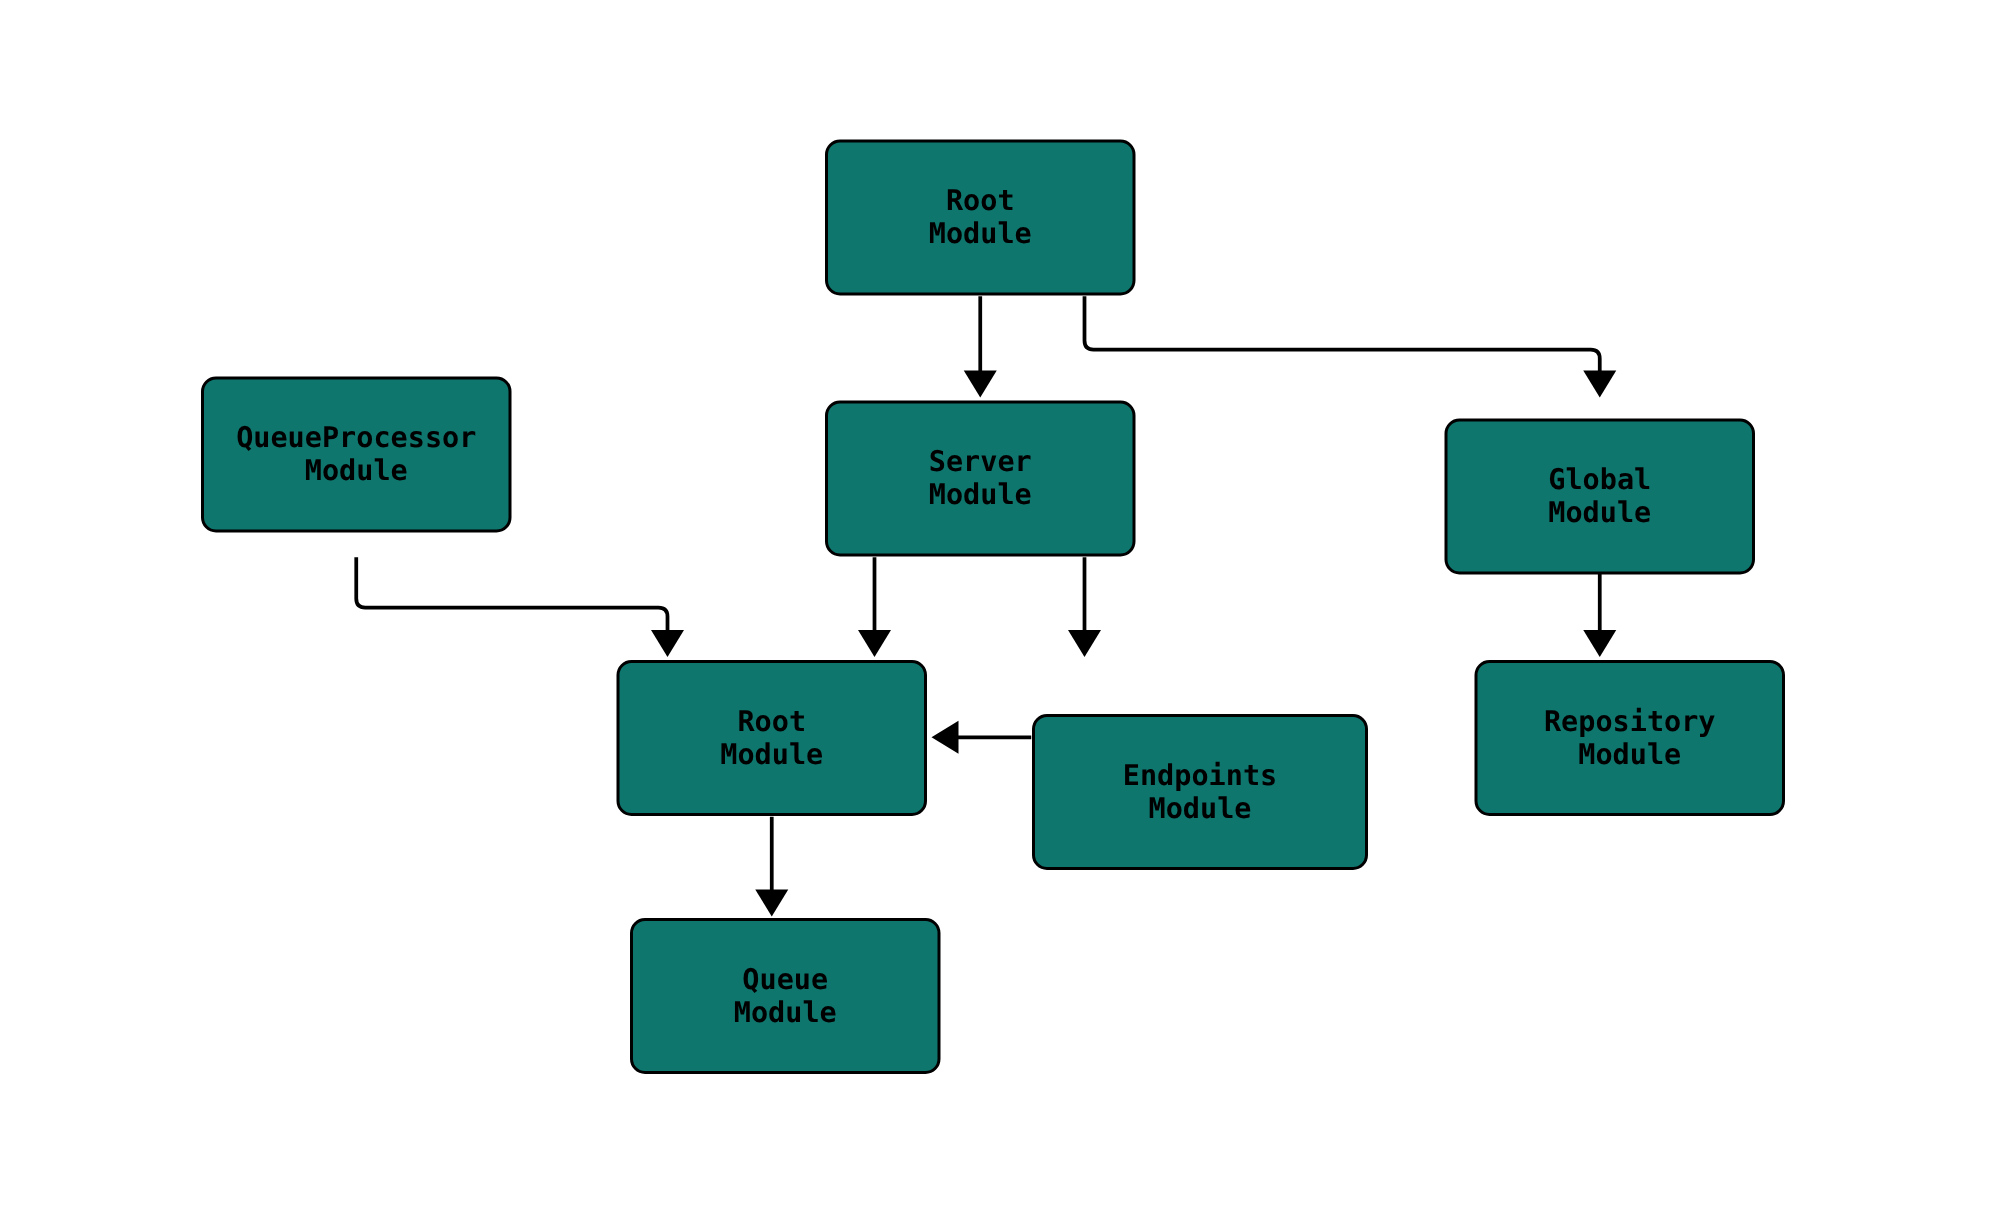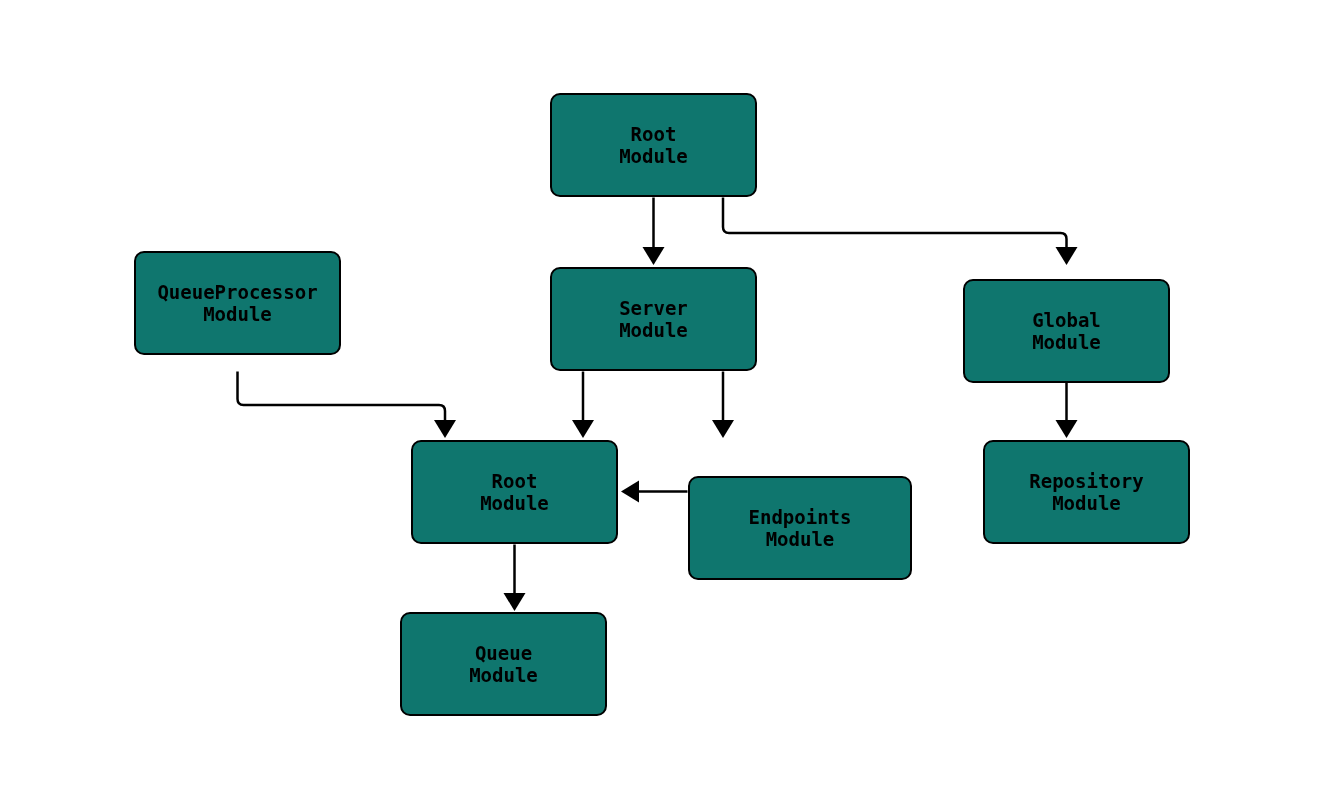--- a/index.html
+++ b/index.html
@@ -51,21 +51,21 @@
     text-align: center;
     white-space: pre-line;
   }
   .n-root           { left: 550px; top: 93px;  }
   .n-queueprocessor { left: 134px; top: 251px; }
   .n-server         { left: 550px; top: 267px; }
   .n-global         { left: 963px; top: 267px; margin-top: 12px; }
   .n-core           { left: 411px; top: 440px; }
   .n-endpoints      { left: 688px; top: 440px; width: 224px; margin-top: 36px; }
   .n-repository     { left: 983px; top: 440px; }
-  .n-queue          { left: 400px; top: 612px; }
+  .n-queue          { left: 420px; top: 612px; }
 </style>
 </head>
 <body>
 
 <div class="canvas">
 
   <svg class="edge-layer" viewBox="0 0 1337 809" xmlns="http://www.w3.org/2000/svg">
 
     <g>
       <path d="M653.5,197.5 V248"></path>

